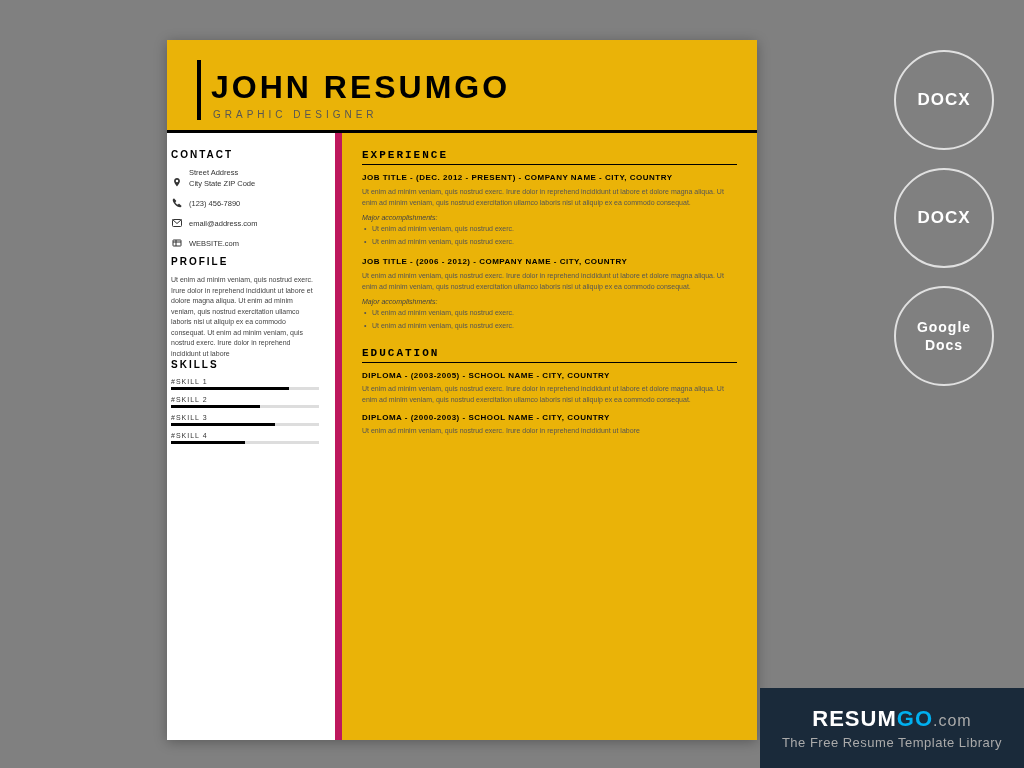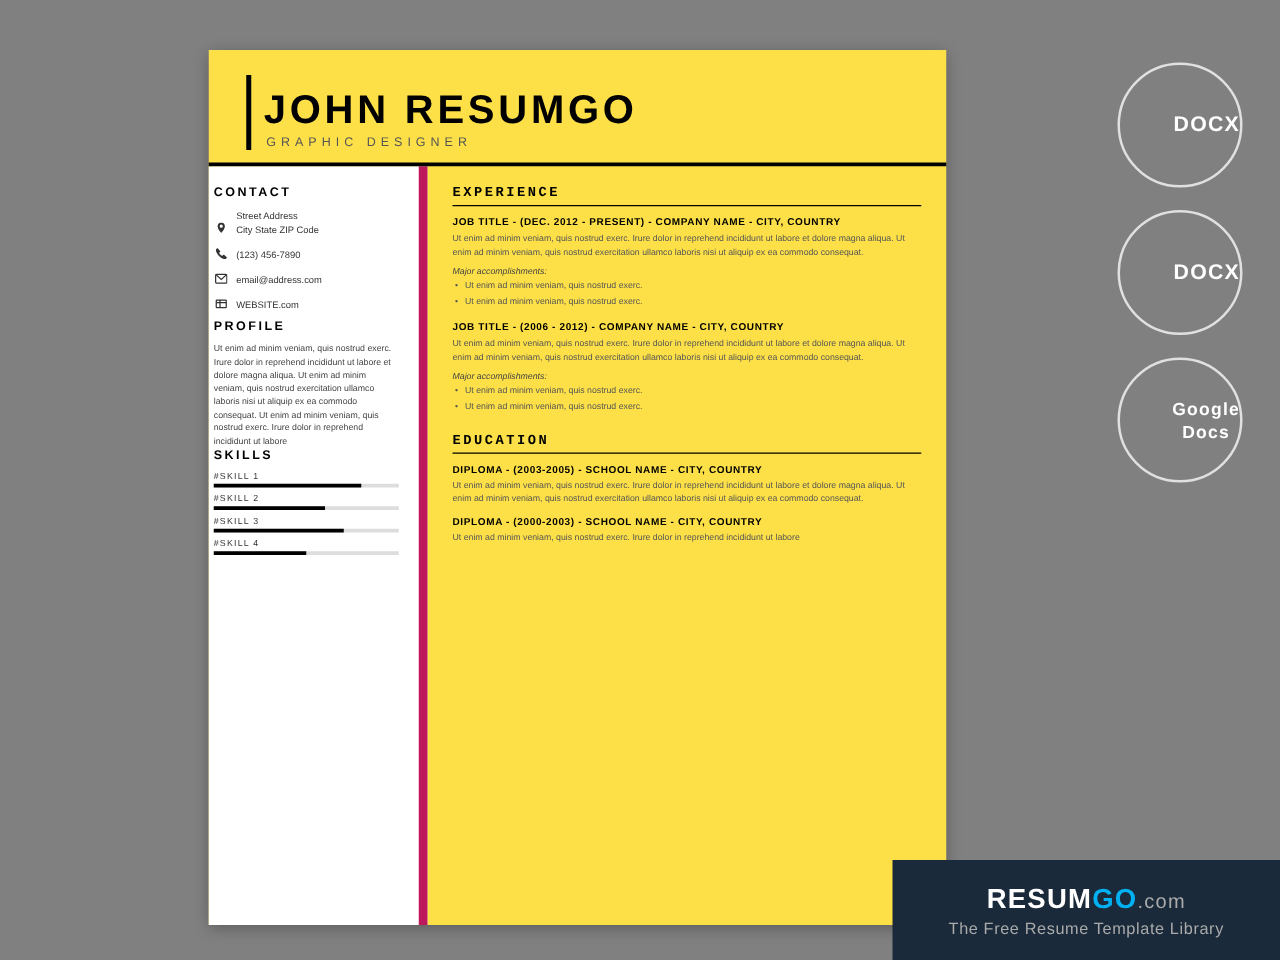--- a/index.html
+++ b/index.html
@@ -23,21 +23,21 @@
     
     .resume-area {
       flex: 1;
       display: flex;
       align-items: flex-start;
       justify-content: center;
       padding: 40px 20px 0 80px;
     }
 
     .resume-sheet {
-      background: #fde047;
+      background: #eab308;
       width: 590px;
       min-height: 700px;
       box-shadow: 0 2px 12px rgba(0,0,0,0.3);
       display: flex;
       flex-direction: column;
     }
 
     
     .resume-header {
       padding: 30px 30px 10px 30px;
@@ -249,21 +249,21 @@
     }
 
     .format-btn {
       width: 100px;
       height: 100px;
       border-radius: 50%;
       border: 2.5px solid #e0e0e0;
       background: transparent;
       display: flex;
       align-items: center;
-      justify-content: flex-end;
+      justify-content: center;
       cursor: pointer;
     }
 
     .format-btn-label {
       font-size: 17px;
       font-weight: 700;
       color: #fff;
       letter-spacing: 1px;
     }
 
@@ -272,21 +272,21 @@
       font-size: 14px;
       text-align: center;
       line-height: 1.3;
     }
 
     
     .bottom-bar {
       position: absolute;
       bottom: 0;
       right: 0;
-      width: 310px;
+      width: 264px;
       height: 80px;
       background: #1a2a3a;
       display: flex;
       flex-direction: column;
       align-items: center;
       justify-content: center;
       padding: 10px 20px;
     }
 
     .brand-name {

